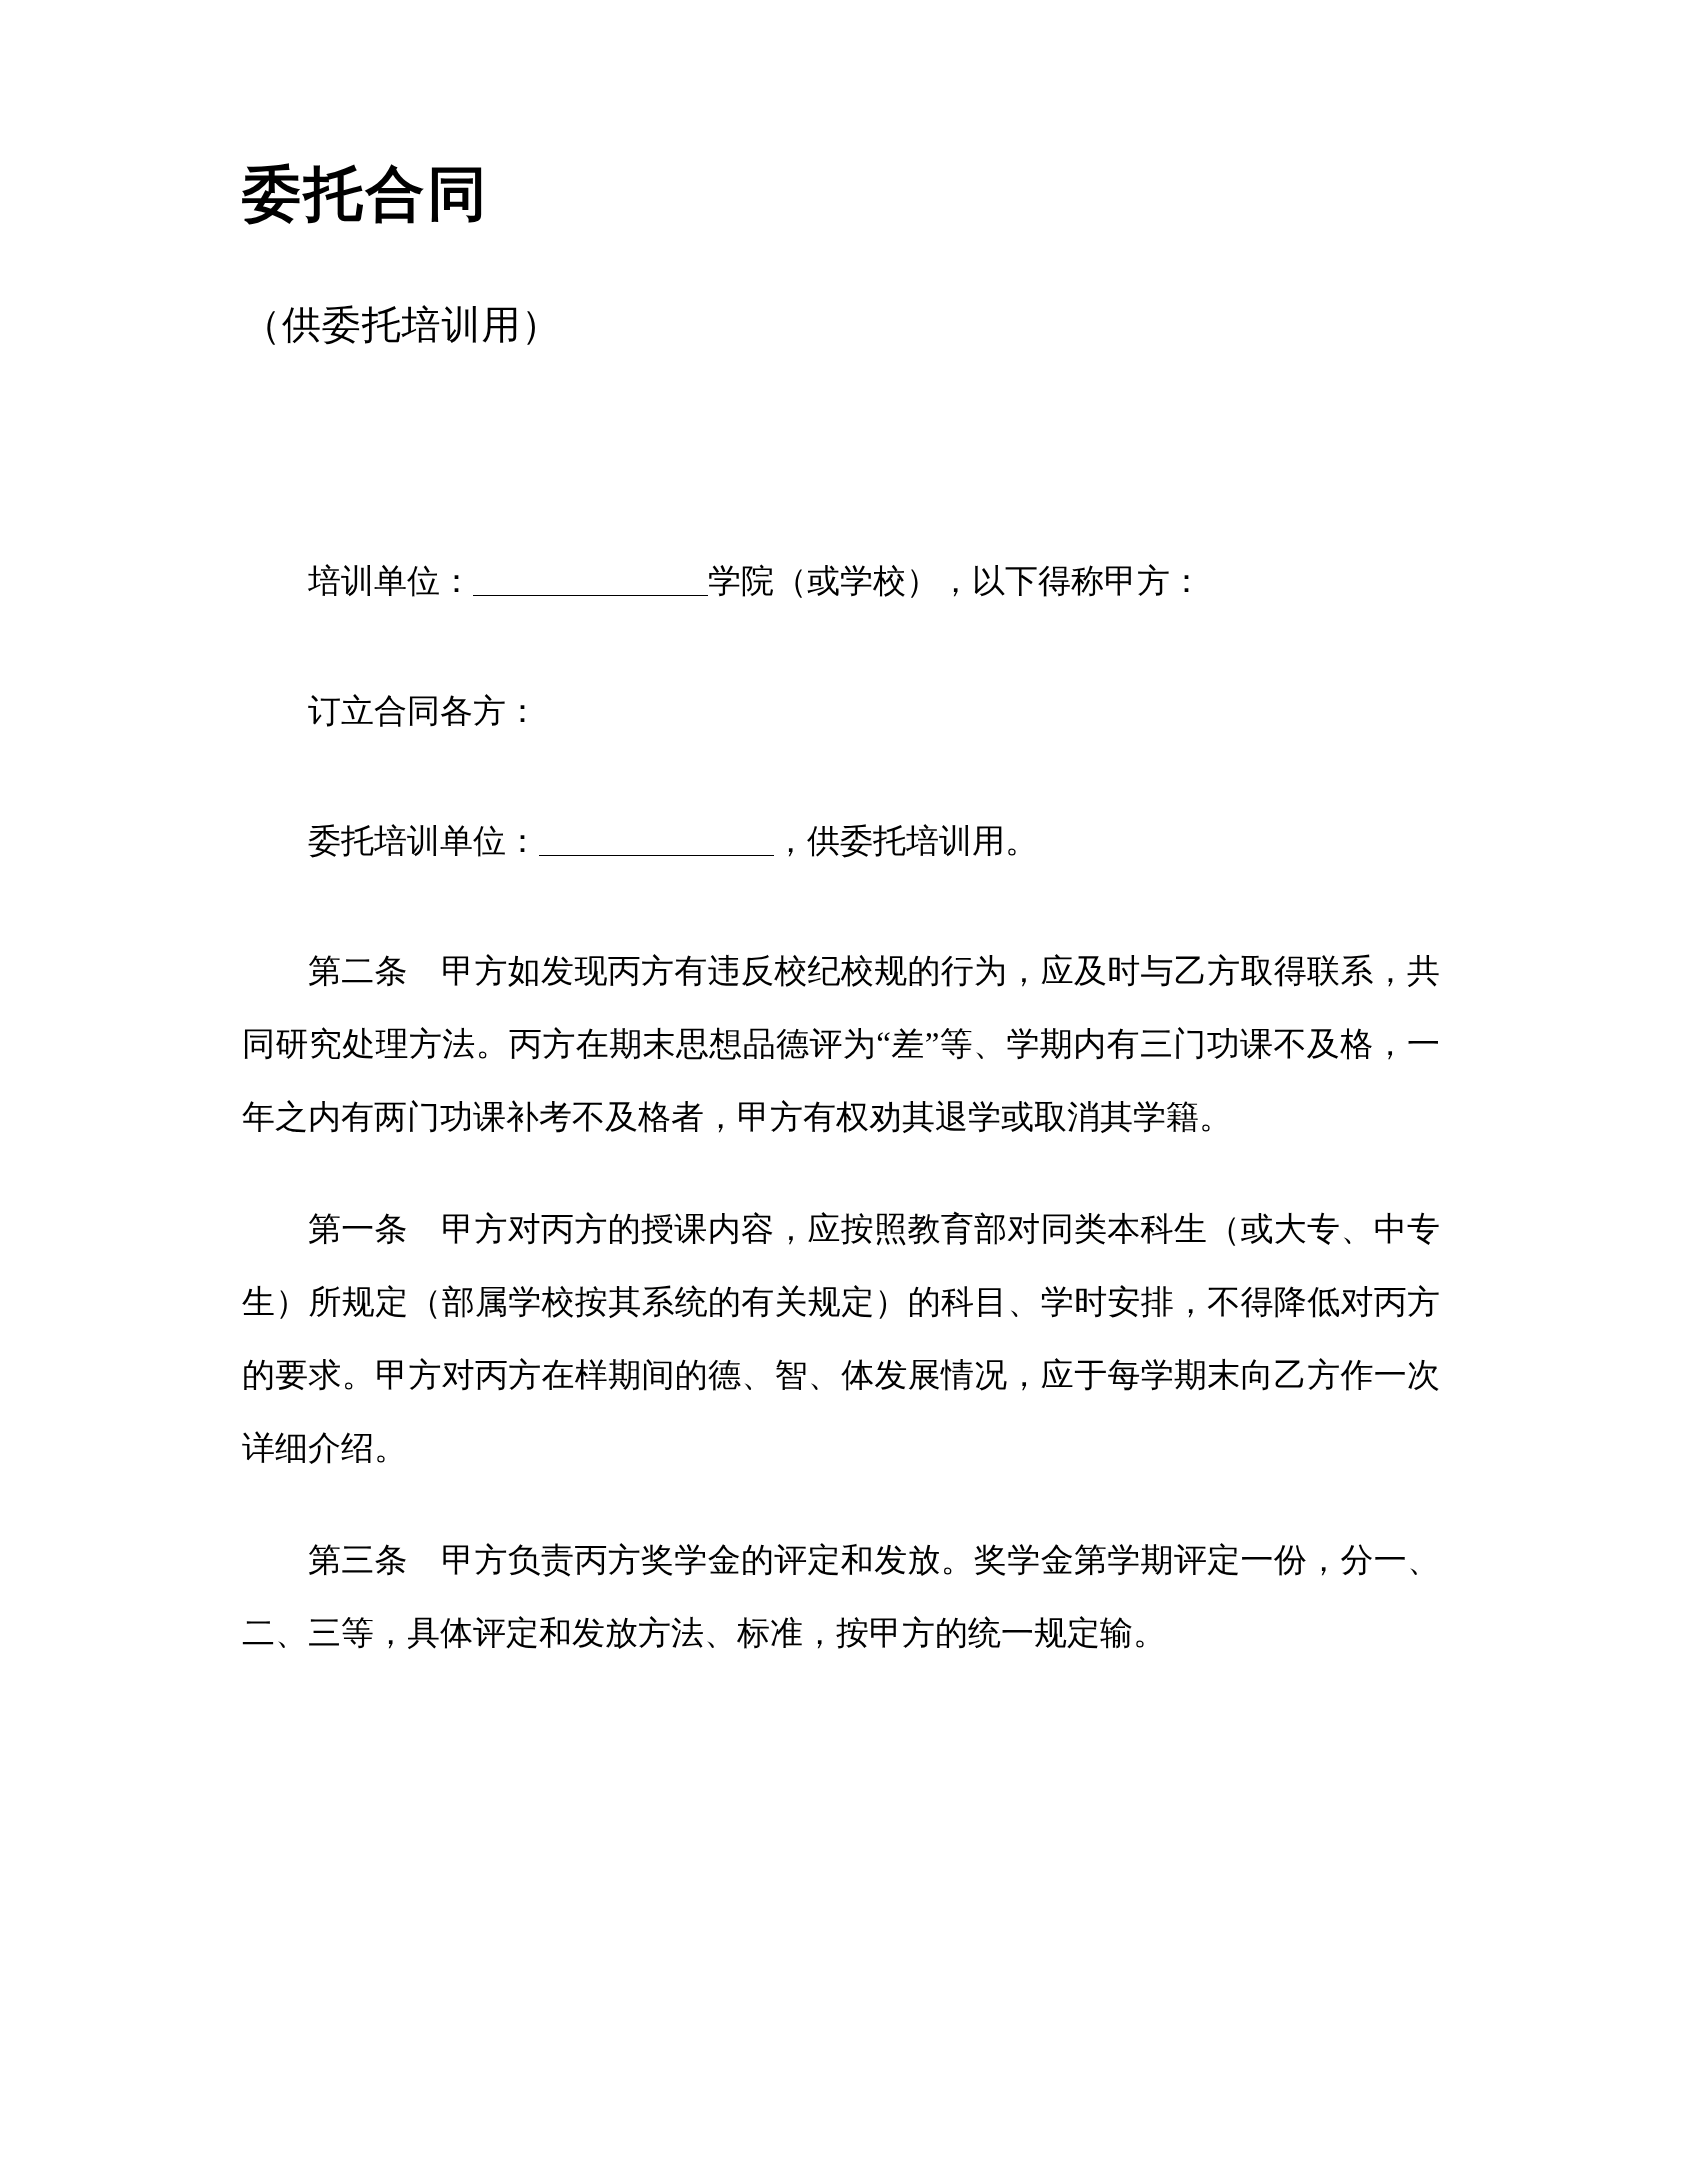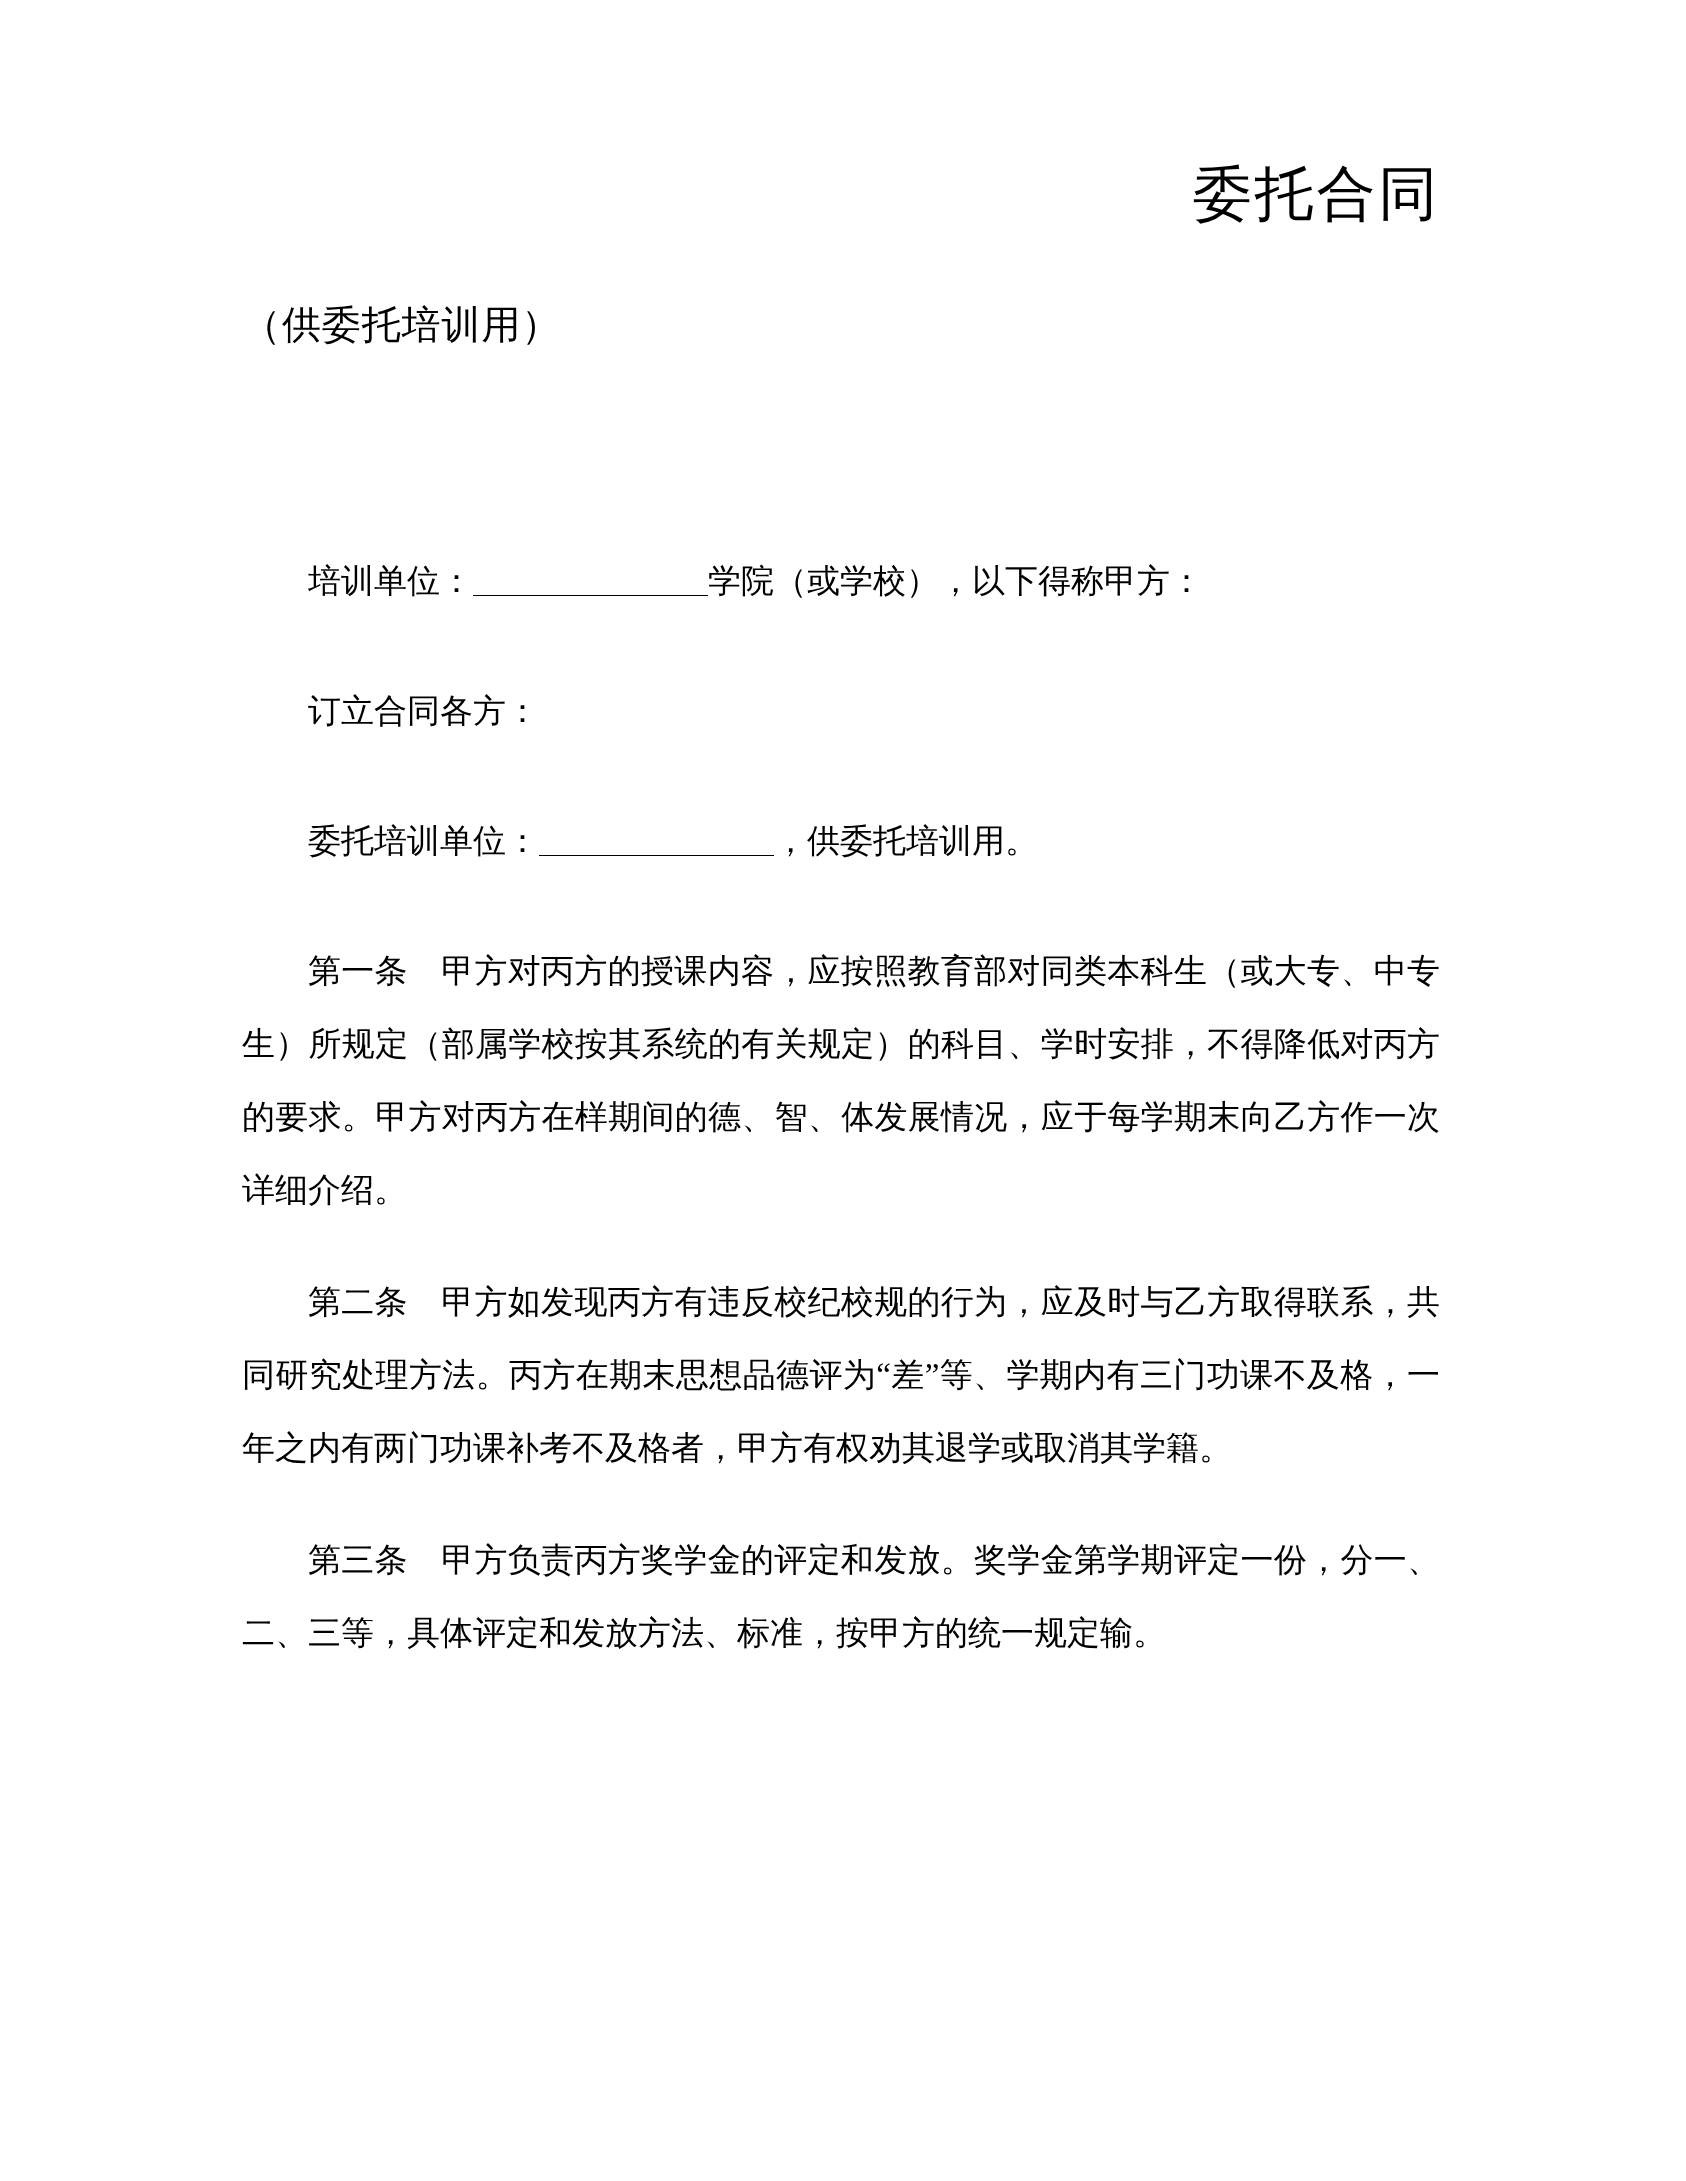--- a/index.html
+++ b/index.html
@@ -13,24 +13,24 @@
   }
   .page {
     width: 1686px;
     height: 2182px;
     background: #ffffff;
     padding: 156px 246px 0 242px;
     overflow: hidden;
   }
   .doc-title {
     font-family: "Liberation Sans", sans-serif;
-    font-weight: 400;
+    font-weight: 700;
     font-size: 59px;
     line-height: 77px;
-    text-align: right;
+    text-align: left;
     letter-spacing: 2.8px;
   }
   .doc-subtitle {
     font-size: 39px;
     line-height: 51px;
     text-align: left;
     margin-top: 66px;
     margin-bottom: 195px;
     letter-spacing: 0.9px;
   }
@@ -65,20 +65,20 @@
     <span>培训单位：</span><span class="blank"></span><span>学院（或学校），以下得称甲方：</span>
   </p>
 
   <p class="para single">订立合同各方：</p>
 
   <p class="para single">
     <span>委托培训单位：</span><span class="blank"></span><span>，供委托培训用。</span>
   </p>
 
 
+  <p class="para">第二条　甲方如发现丙方有违反校纪校规的行为，应及时与乙方取得联系，共同研究处理方法。丙方在期末思想品德评为“差”等、学期内有三门功课不及格，一年之内有两门功课补考不及格者，甲方有权劝其退学或取消其学籍。</p>
+
   <p class="para">第一条　甲方对丙方的授课内容，应按照教育部对同类本科生（或大专、中专生）所规定（部属学校按其系统的有关规定）的科目、学时安排，不得降低对丙方的要求。甲方对丙方在样期间的德、智、体发展情况，应于每学期末向乙方作一次详细介绍。</p>
-
-  <p class="para">第二条　甲方如发现丙方有违反校纪校规的行为，应及时与乙方取得联系，共同研究处理方法。丙方在期末思想品德评为“差”等、学期内有三门功课不及格，一年之内有两门功课补考不及格者，甲方有权劝其退学或取消其学籍。</p>
 
   <p class="para">第三条　甲方负责丙方奖学金的评定和发放。奖学金第学期评定一份，分一、二、三等，具体评定和发放方法、标准，按甲方的统一规定输。</p>
 
 </div>
 
 
 </body></html>

